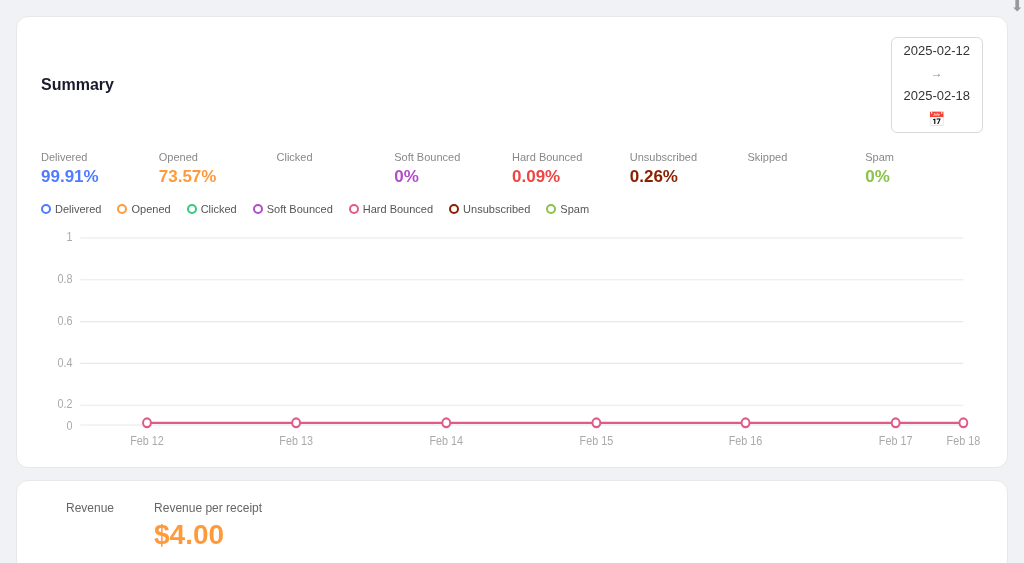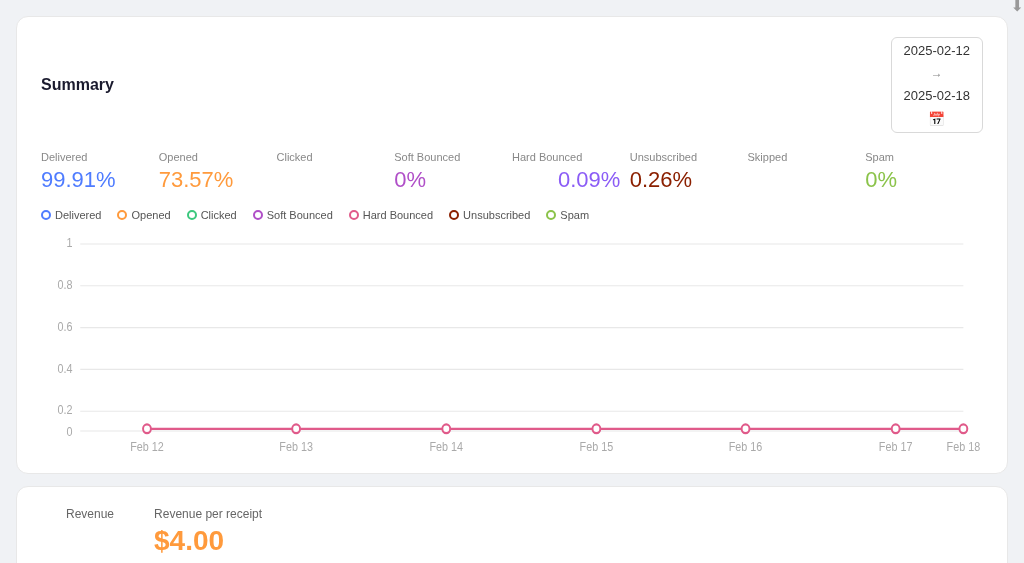--- a/index.html
+++ b/index.html
@@ -56,30 +56,30 @@
       flex: 1;
       min-width: 0;
     }
     .metric-label {
       font-size: 11px;
       color: #888;
       margin-bottom: 4px;
       white-space: nowrap;
     }
     .metric-value {
-      font-size: 22px;
-      font-weight: 400;
+      font-size: 17px;
+      font-weight: 700;
       white-space: nowrap;
     }
     .color-blue { color: #4f7cff; }
     .color-orange { color: #ff9a3c; }
     .color-green { color: #3cc87e; }
     .color-purple { color: #7c5cbf; }
     .color-soft-bounce { color: #b04fc8; }
-    .color-hard-bounce { color: #8b5cf6; margin-left: 46px; }
+    .color-hard-bounce { color: #ef4444; }
     .color-unsub { color: #8b2000; }
     .color-skipped { color: #e06060; }
     .color-spam { color: #8bc34a; }
 
     .legend-row {
       display: flex;
       align-items: center;
       gap: 16px;
       flex-wrap: wrap;
       margin-bottom: 12px;

